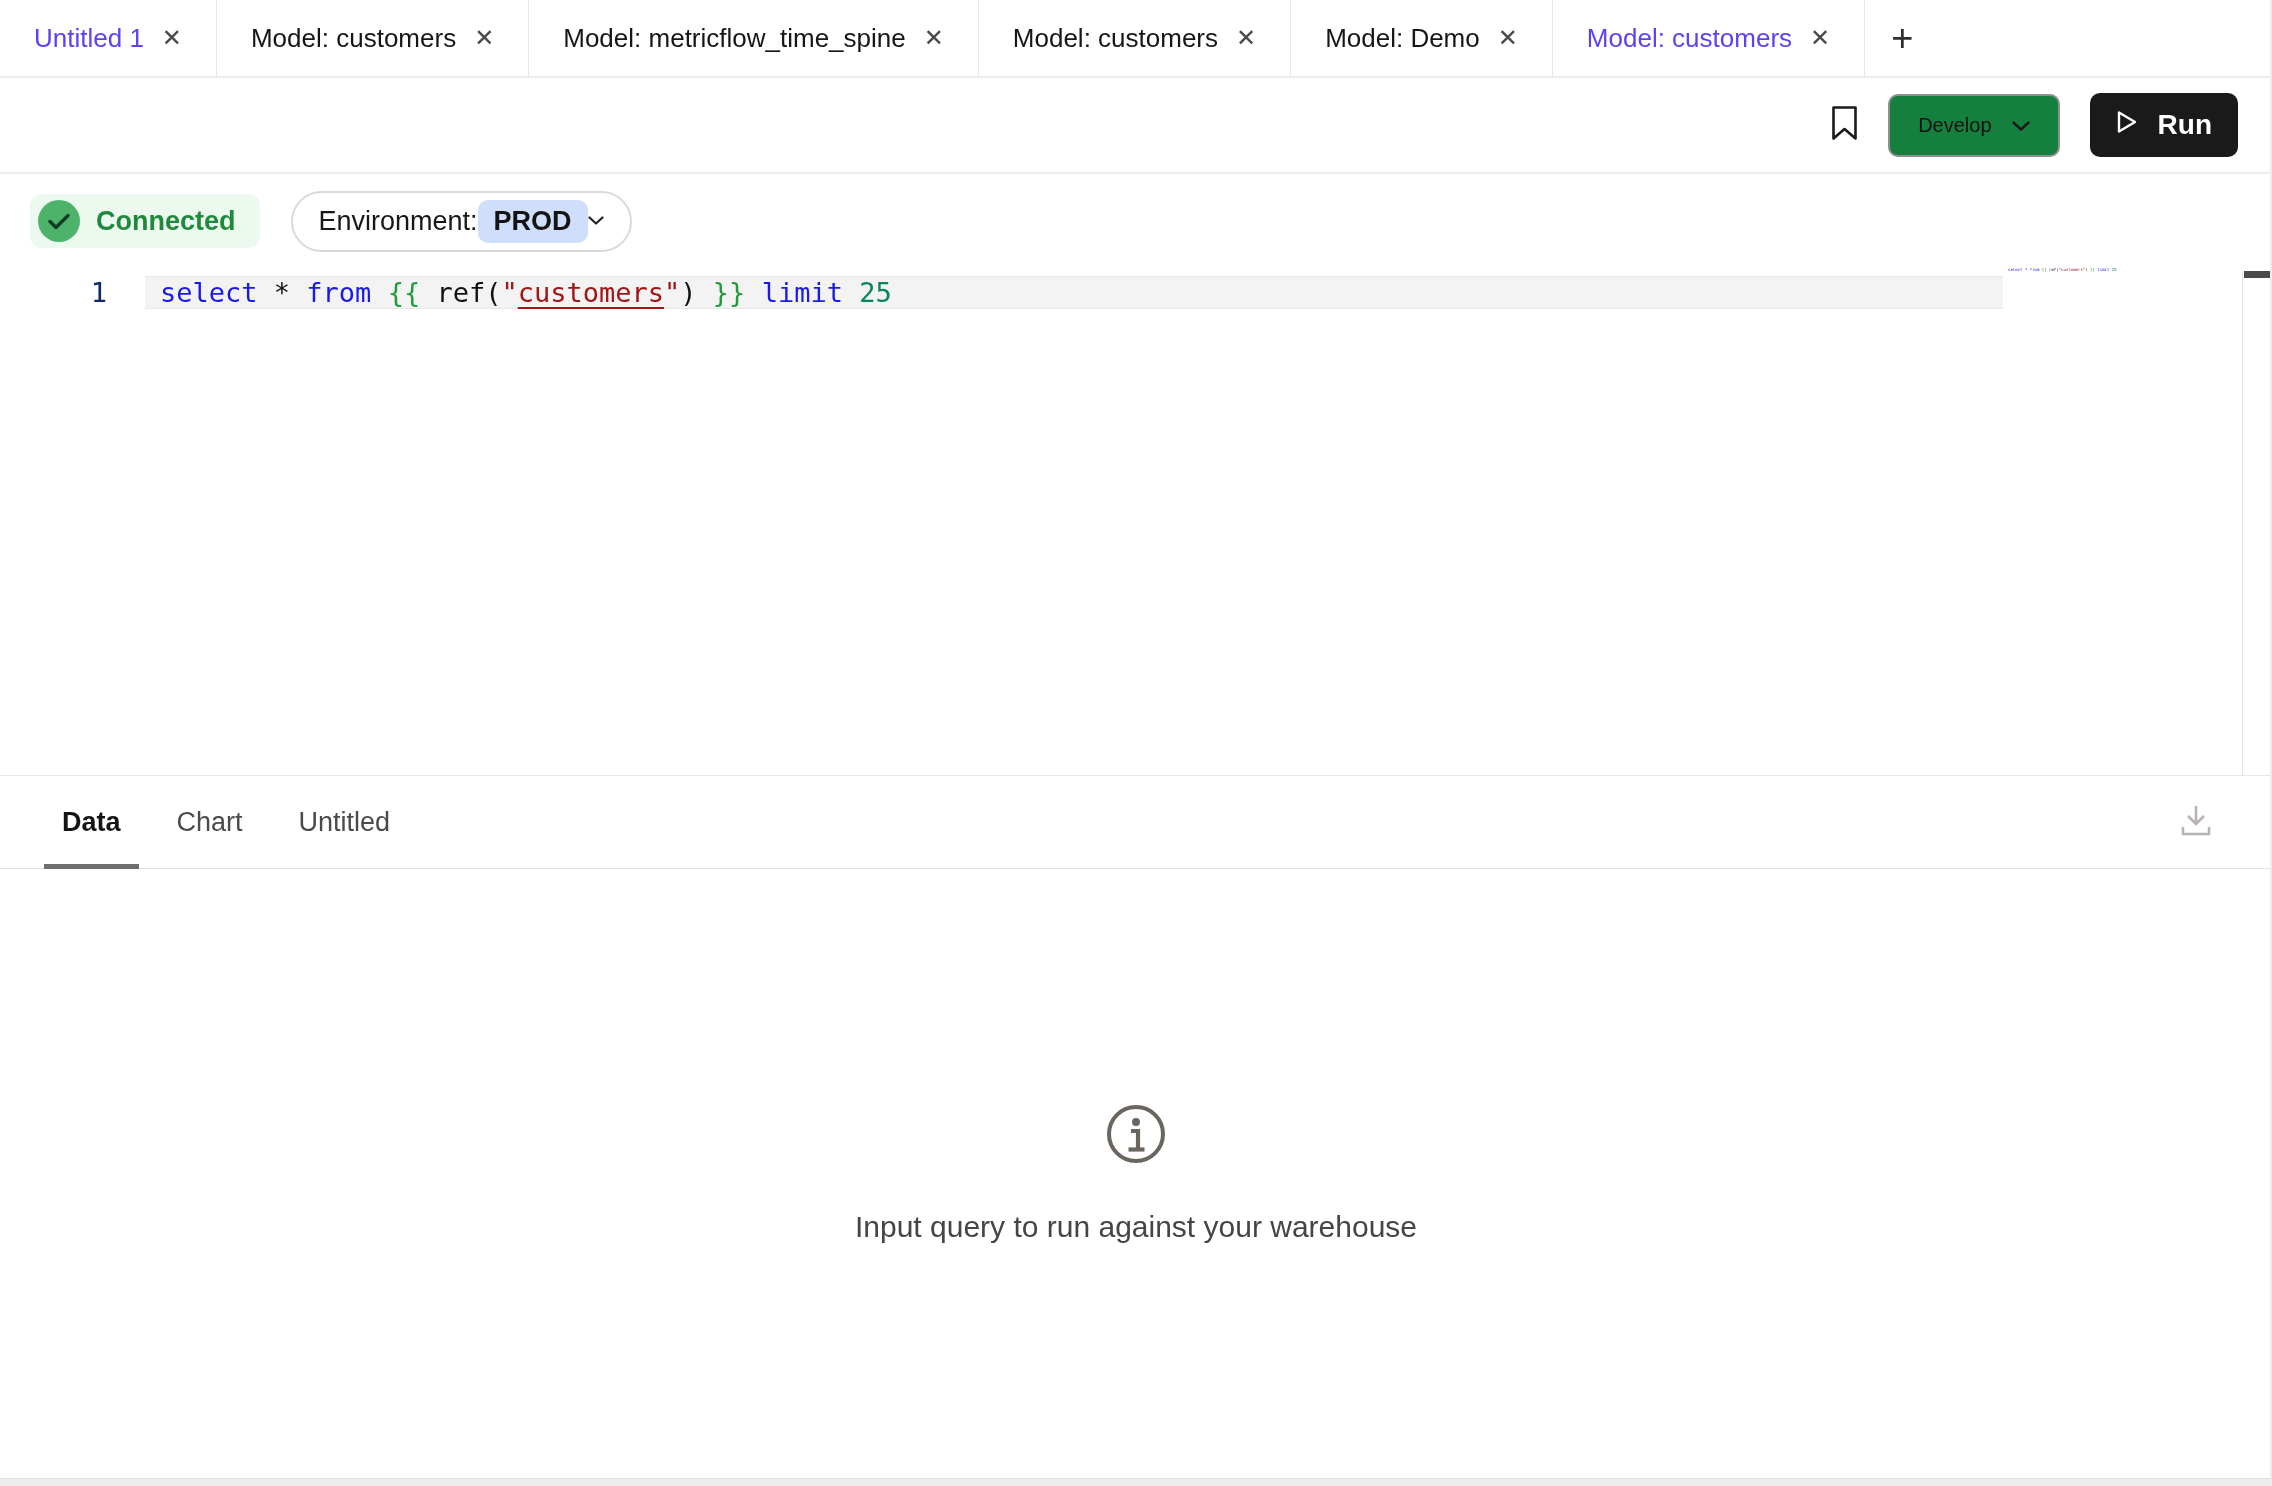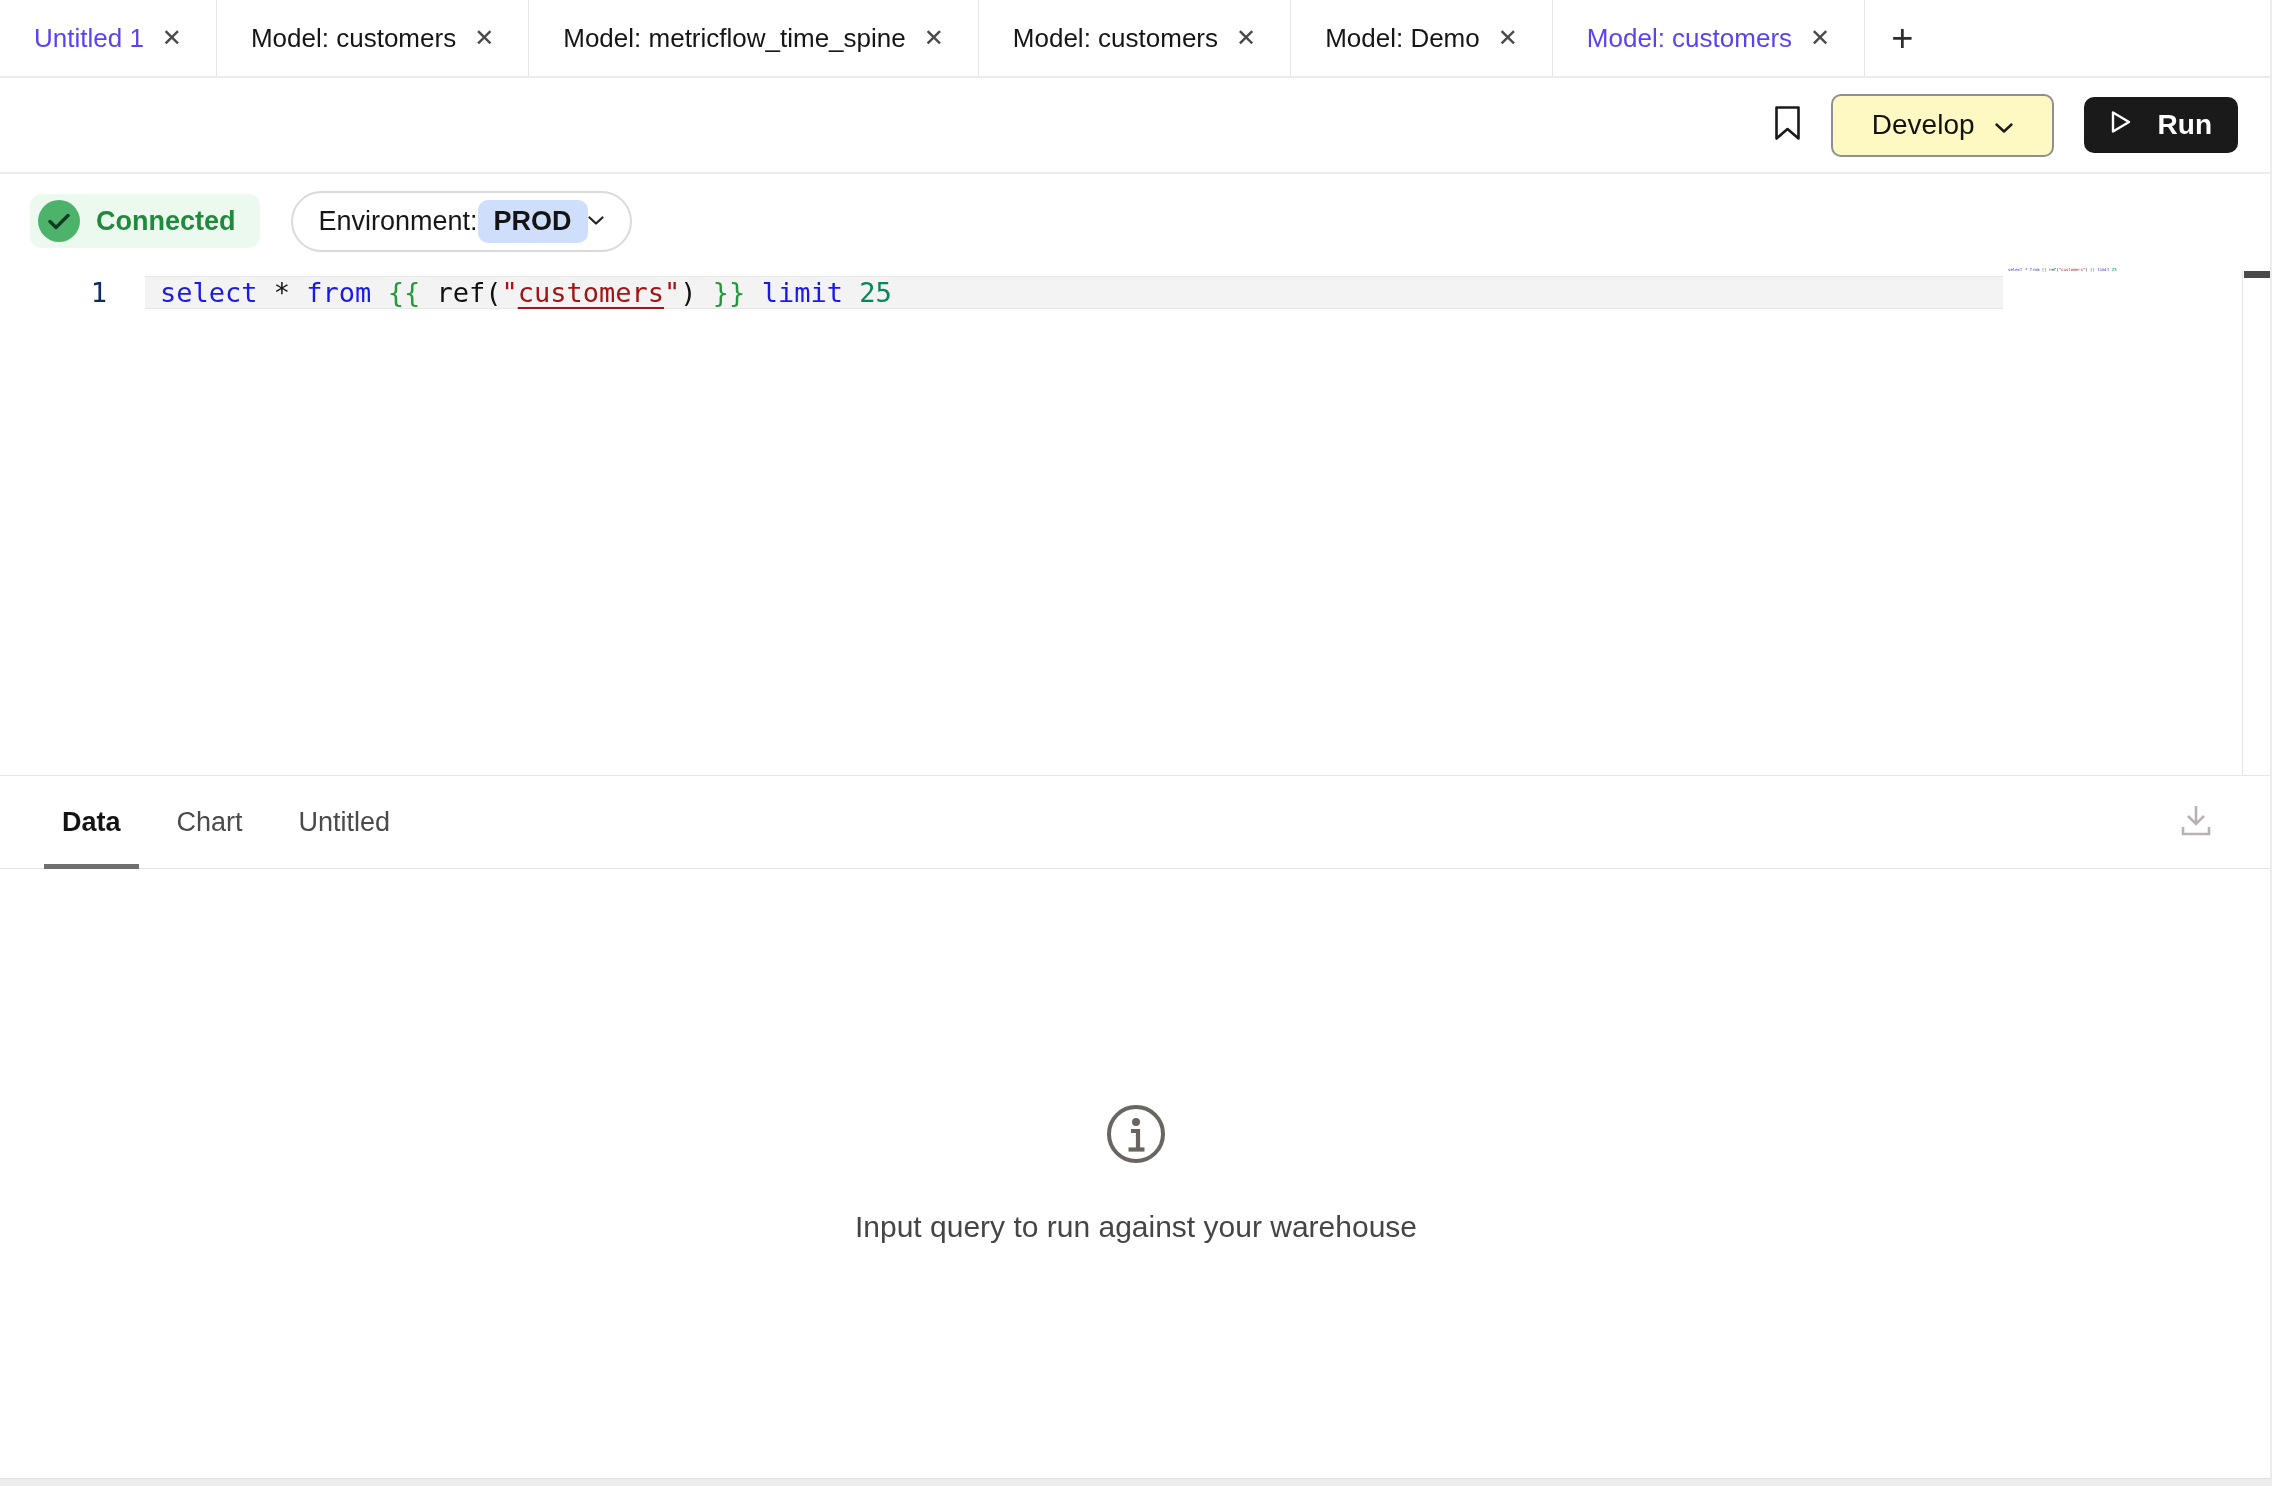--- a/index.html
+++ b/index.html
@@ -16,24 +16,24 @@
   .tab .tab-label { white-space:nowrap; }
   .tab.accent .tab-label { color:#5b43f0; }
   .tab-close { font-size:24px; color:#4a4a4a; line-height:1; font-weight:300; }
   .new-tab { display:flex; align-items:center; padding:0 26px; font-size:38px;
     font-weight:300; color:#2e2e2e; }
 
   
   .toolbar { height:96px; display:flex; align-items:center; justify-content:flex-end;
     gap:30px; padding-right:34px; border-bottom:2px solid #ededed; background:#fff; }
   .bookmark-btn { display:flex; align-items:center; }
-  .btn-develop { display:flex; align-items:center; gap:20px; height:63px; padding:0 39px;
-    background:#fef9c3; border:2px solid #8f8f8f; border-radius:10px; font-size:28px;
+  .btn-develop { display:flex; align-items:center; gap:20px; height:63px; padding:0 28px;
+    background:#15803d; border:2px solid #8f8f8f; border-radius:10px; font-size:20px;
     font-weight:500; color:#121212; font-family:inherit; }
-  .btn-run { display:flex; align-items:center; gap:26px; height:56px; padding:0 26px;
+  .btn-run { display:flex; align-items:center; gap:20px; height:64px; padding:0 26px;
     background:#1a1a1a; border:none; border-radius:10px; font-size:28px; font-weight:600;
     color:#fff; font-family:inherit; }
 
   
   .editor-pane { height:601px; position:relative; background:#fff; }
   .status-row { display:flex; align-items:center; padding:16px 0 0 30px; height:78px; }
   .badge-connected { display:flex; align-items:center; gap:16px; height:54px;
     padding:0 24px 0 8px; background:#ecf9ef; border-radius:12px; }
   .badge-connected .dot { width:42px; height:42px; border-radius:50%; background:#4db36a;
     display:flex; align-items:center; justify-content:center; }

